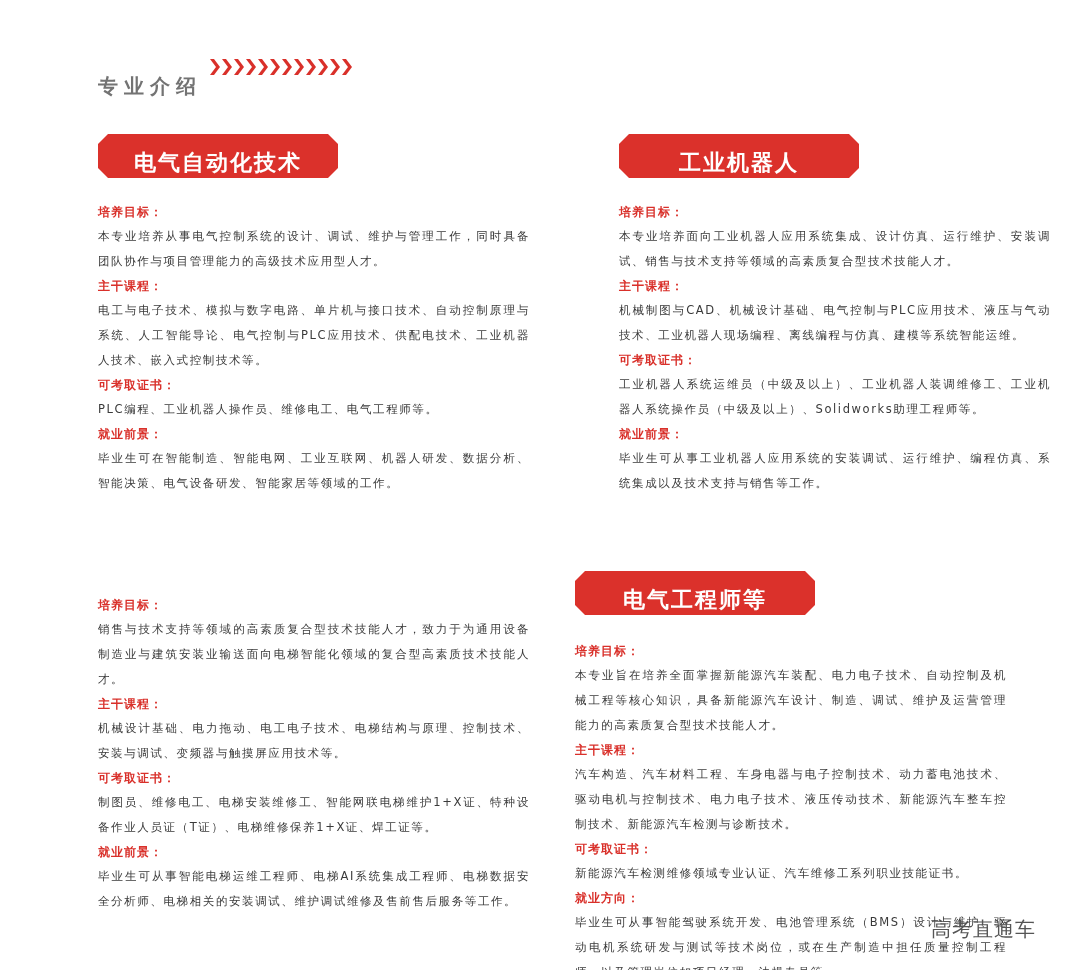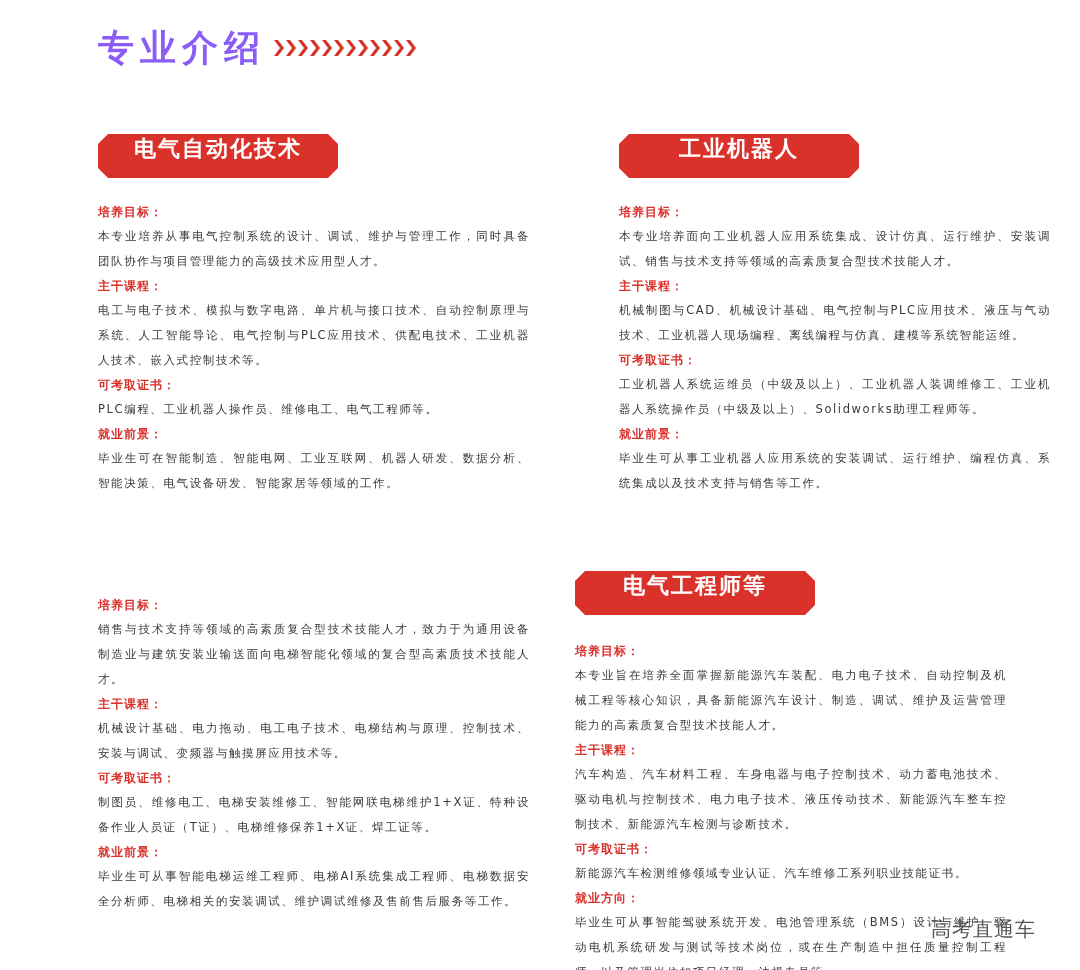--- a/index.html
+++ b/index.html
@@ -13,25 +13,26 @@
       color: #333333;
     }
     .page-header {
       position: absolute;
       left: 98px;
       top: 28px;
       display: flex;
       align-items: center;
     }
     .page-title {
-      font-size: 36px;
+      font-size: 20px;
       font-weight: bold;
-      color: #8b5cf6;
+      color: #737373;
       letter-spacing: 6px;
       line-height: 40px;
+      margin-top: 38px;
     }
     .chevrons {
       display: flex;
       margin-left: 8px;
       height: 22px;
       align-items: center;
     }
     .chevron {
       width: 12px;
       height: 20px;
@@ -41,21 +42,21 @@
       position: absolute;
       width: 440px;
     }
     .banner {
       position: relative;
       width: 240px;
       height: 44px;
       background: #db312b;
       clip-path: polygon(10px 0, 230px 0, 240px 10px, 240px 34px, 230px 44px, 10px 44px, 0 34px, 0 10px);
       display: flex;
-      align-items: flex-start;
+      align-items: flex-end;
       justify-content: center;
     }
     .banner-text {
       color: #ffffff;
       font-size: 22px;
       font-weight: bold;
       letter-spacing: 2px;
     }
     .content {
       margin-top: 22px;

